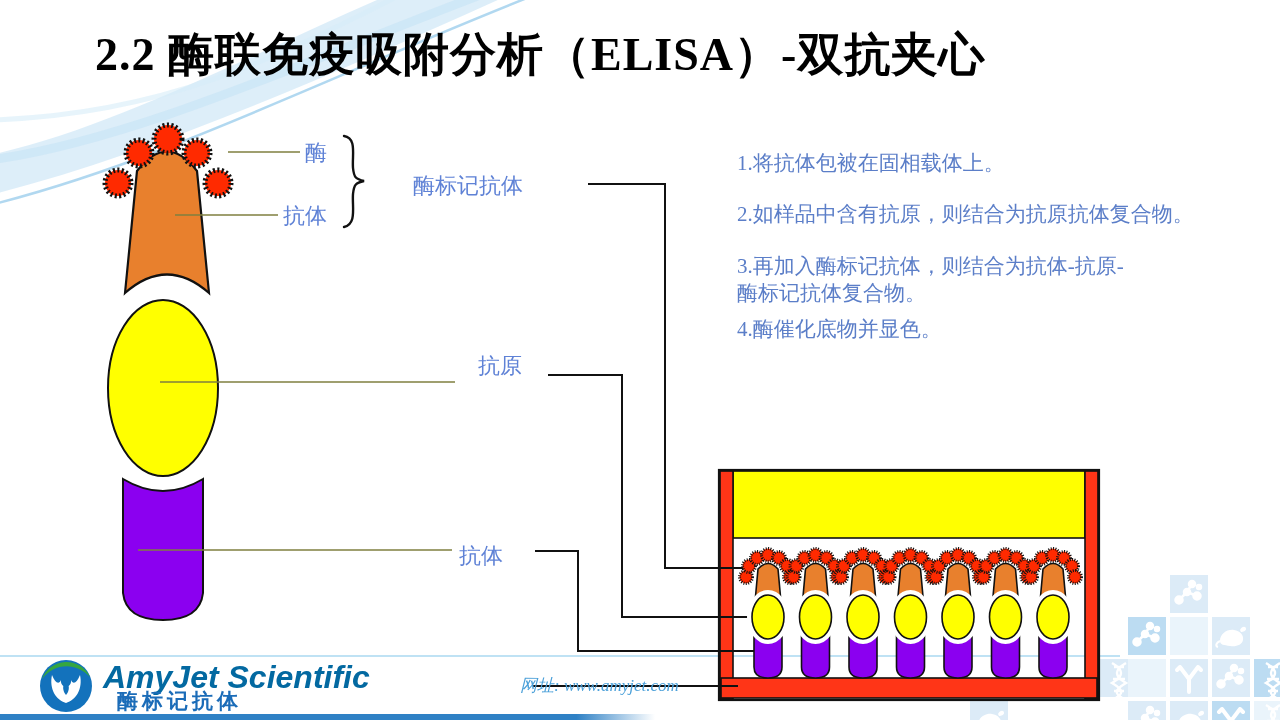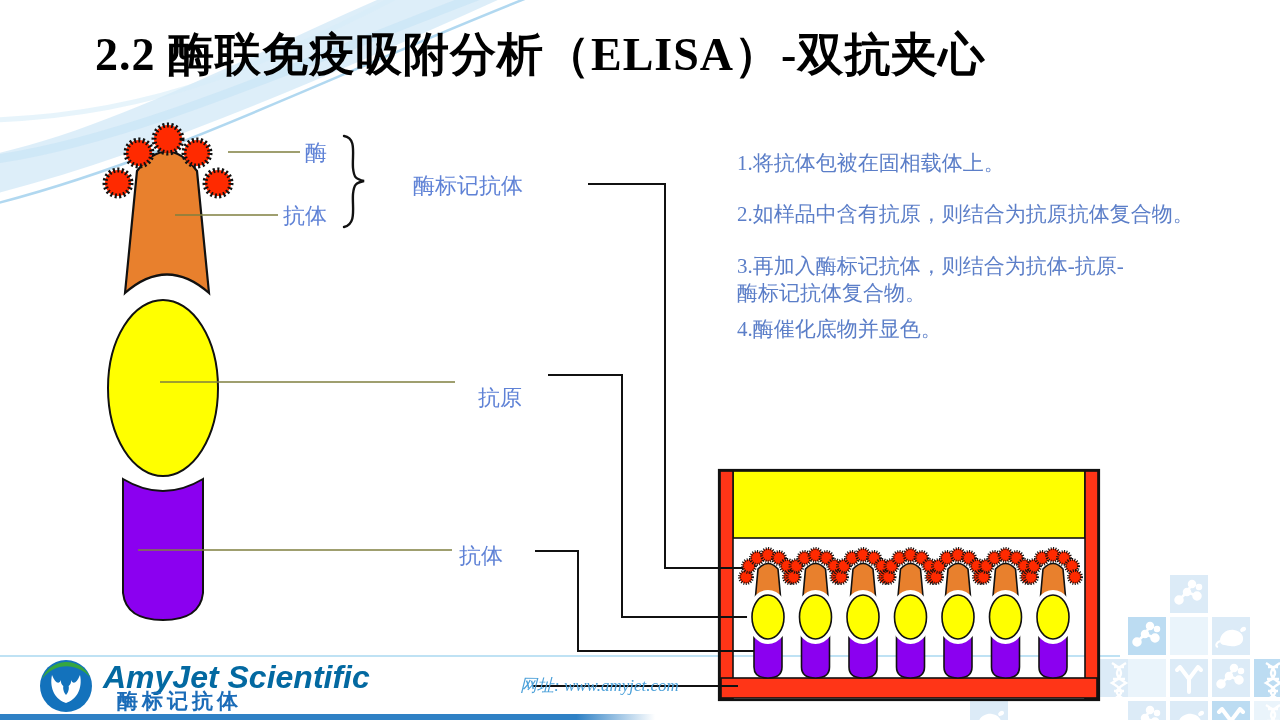--- a/index.html
+++ b/index.html
@@ -12,21 +12,21 @@
   .title{
     left:95px;top:24px;width:1130px;
     font-size:46px;font-weight:bold;color:#000;
     letter-spacing:1px;white-space:nowrap;
   }
   
   .dlabel{font-size:22px;color:#5f82d6;white-space:nowrap;}
   .lbl-enzyme{left:305px;top:138px;}
   .lbl-antibody-top{left:283px;top:201px;}
   .lbl-enzyme-ab{left:413px;top:171px;}
-  .lbl-antigen{left:478px;top:383px;}
+  .lbl-antigen{left:478px;top:351px;}
   .lbl-antibody-bottom{left:459px;top:541px;}
   .lbl-solid-phase{left:432px;top:702px;margin-top:44px;}
   
   .steps{left:737px;top:150px;width:545px;}
   .step{
     font-size:21px;color:#5b7ec8;line-height:1.3;
     margin-bottom:24px;white-space:pre-line;
   }
   .step:nth-child(3){margin-bottom:9px;}
   

